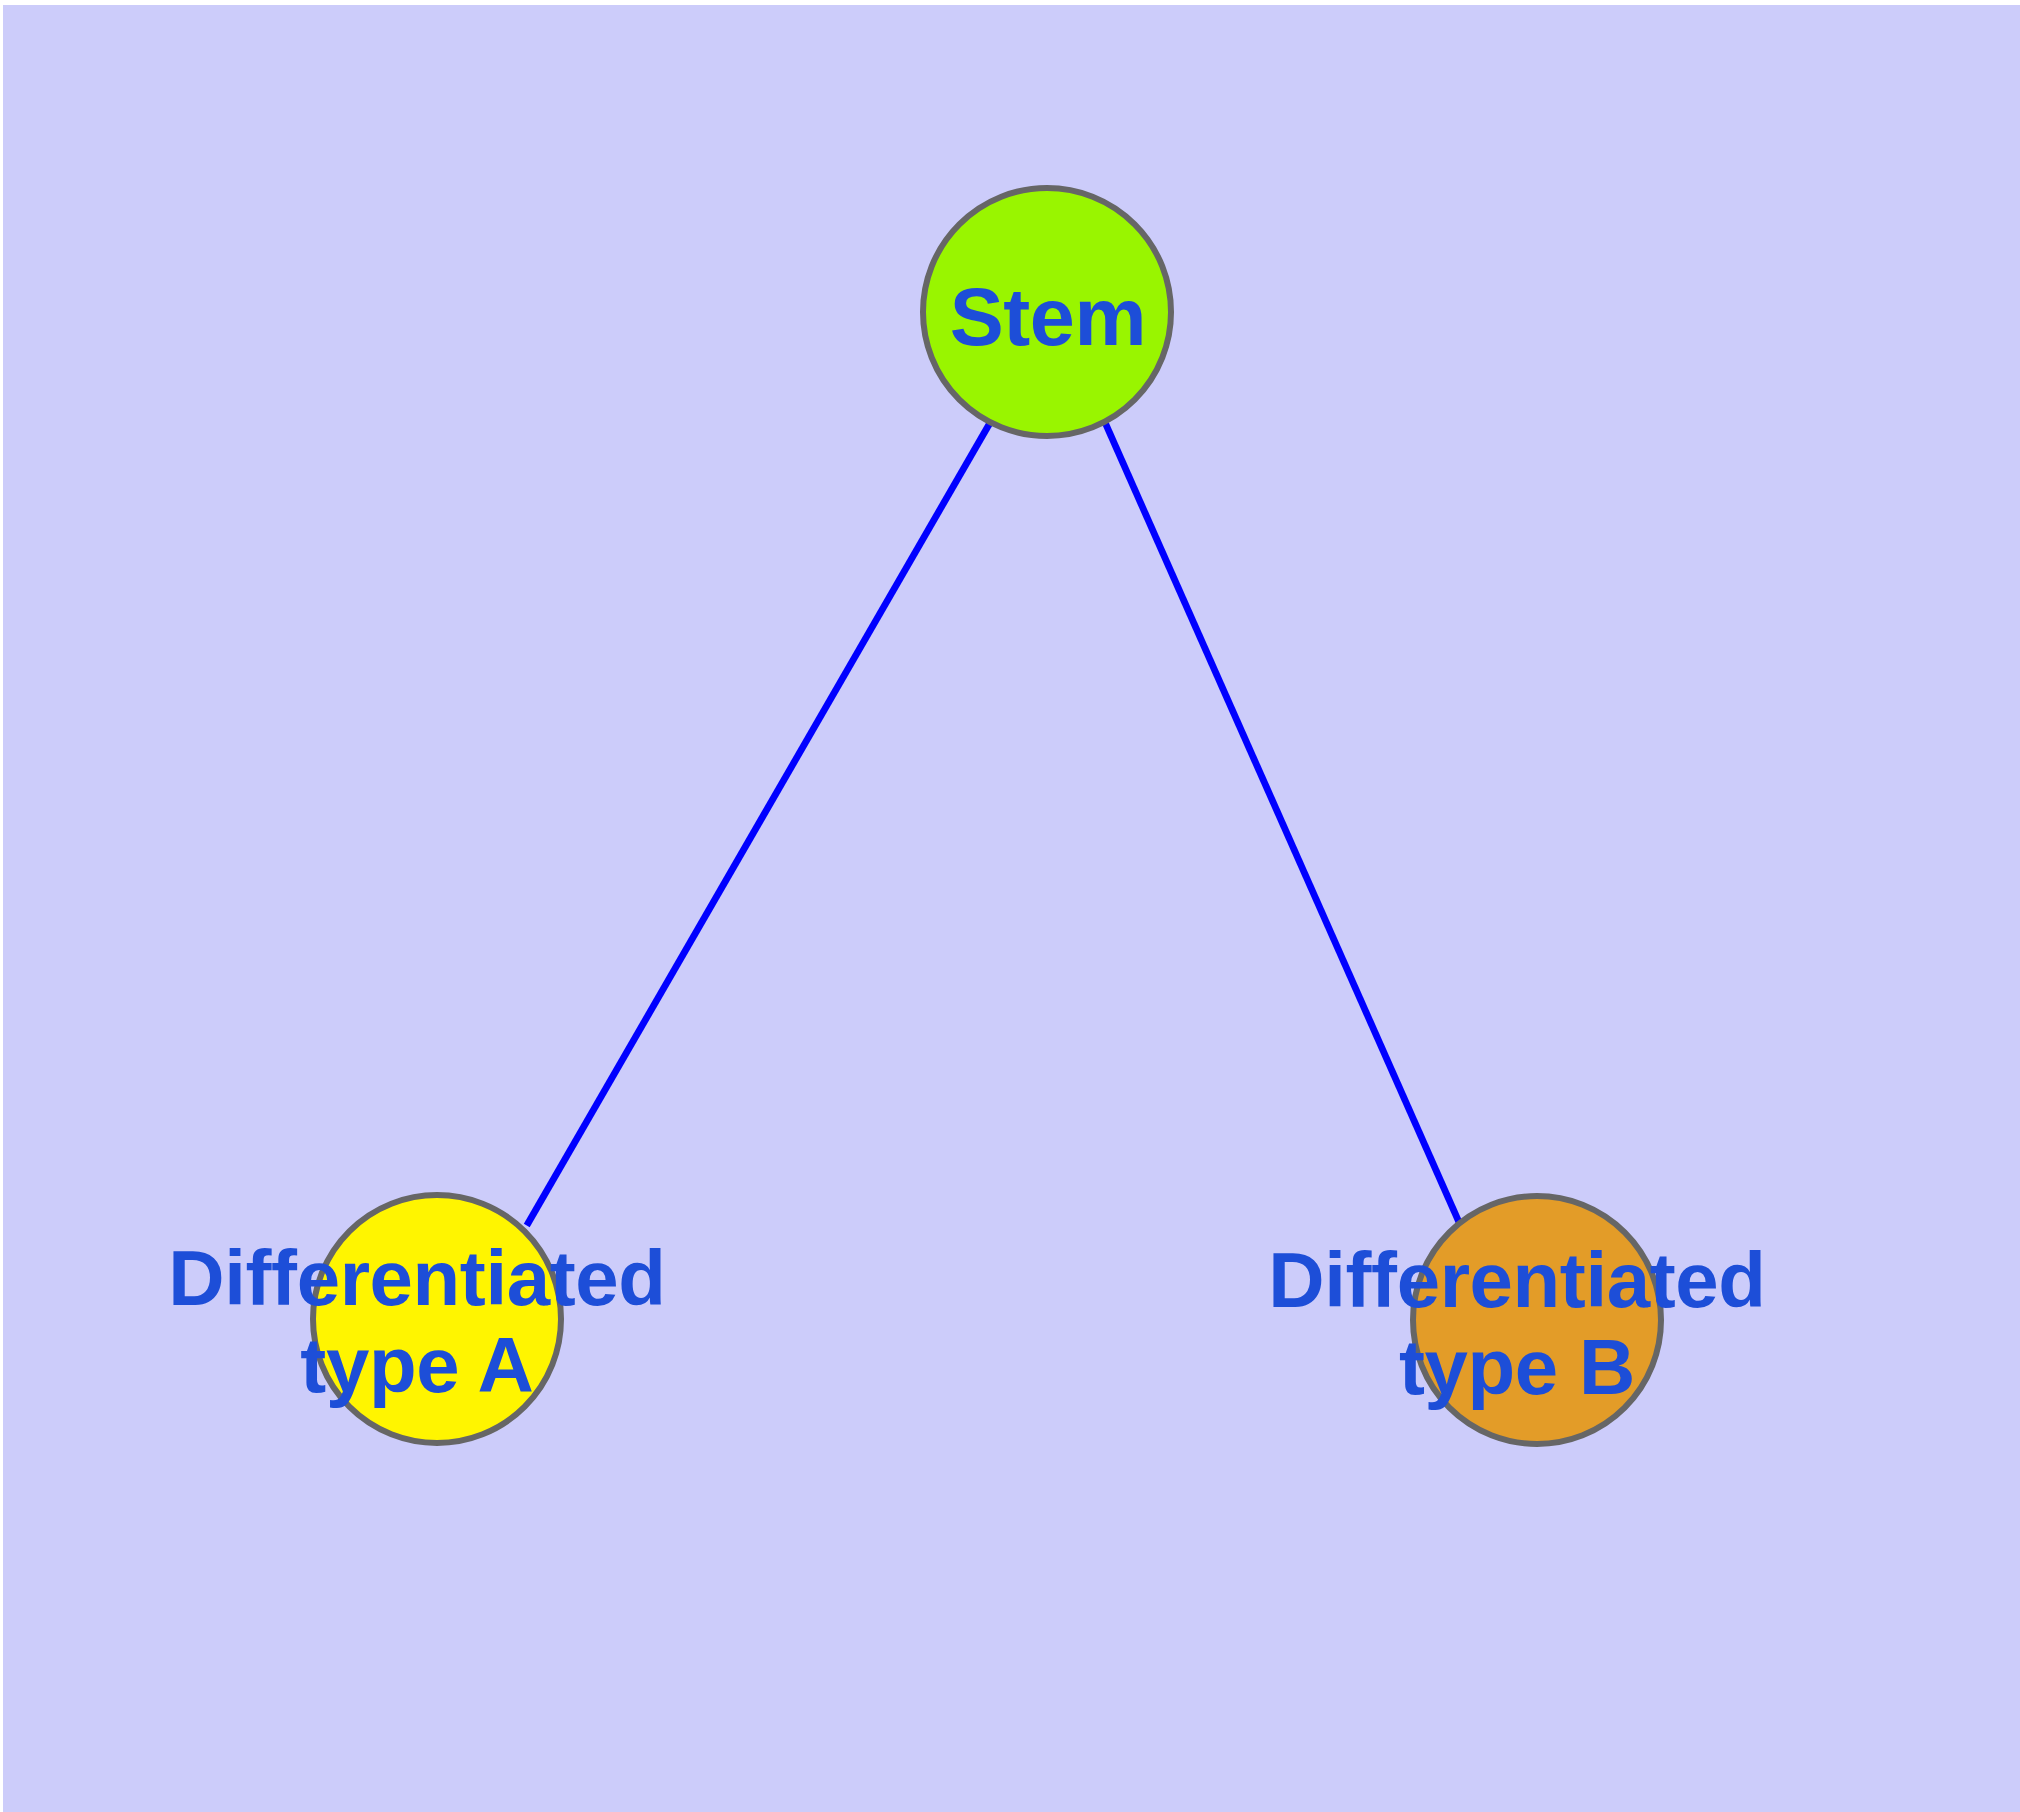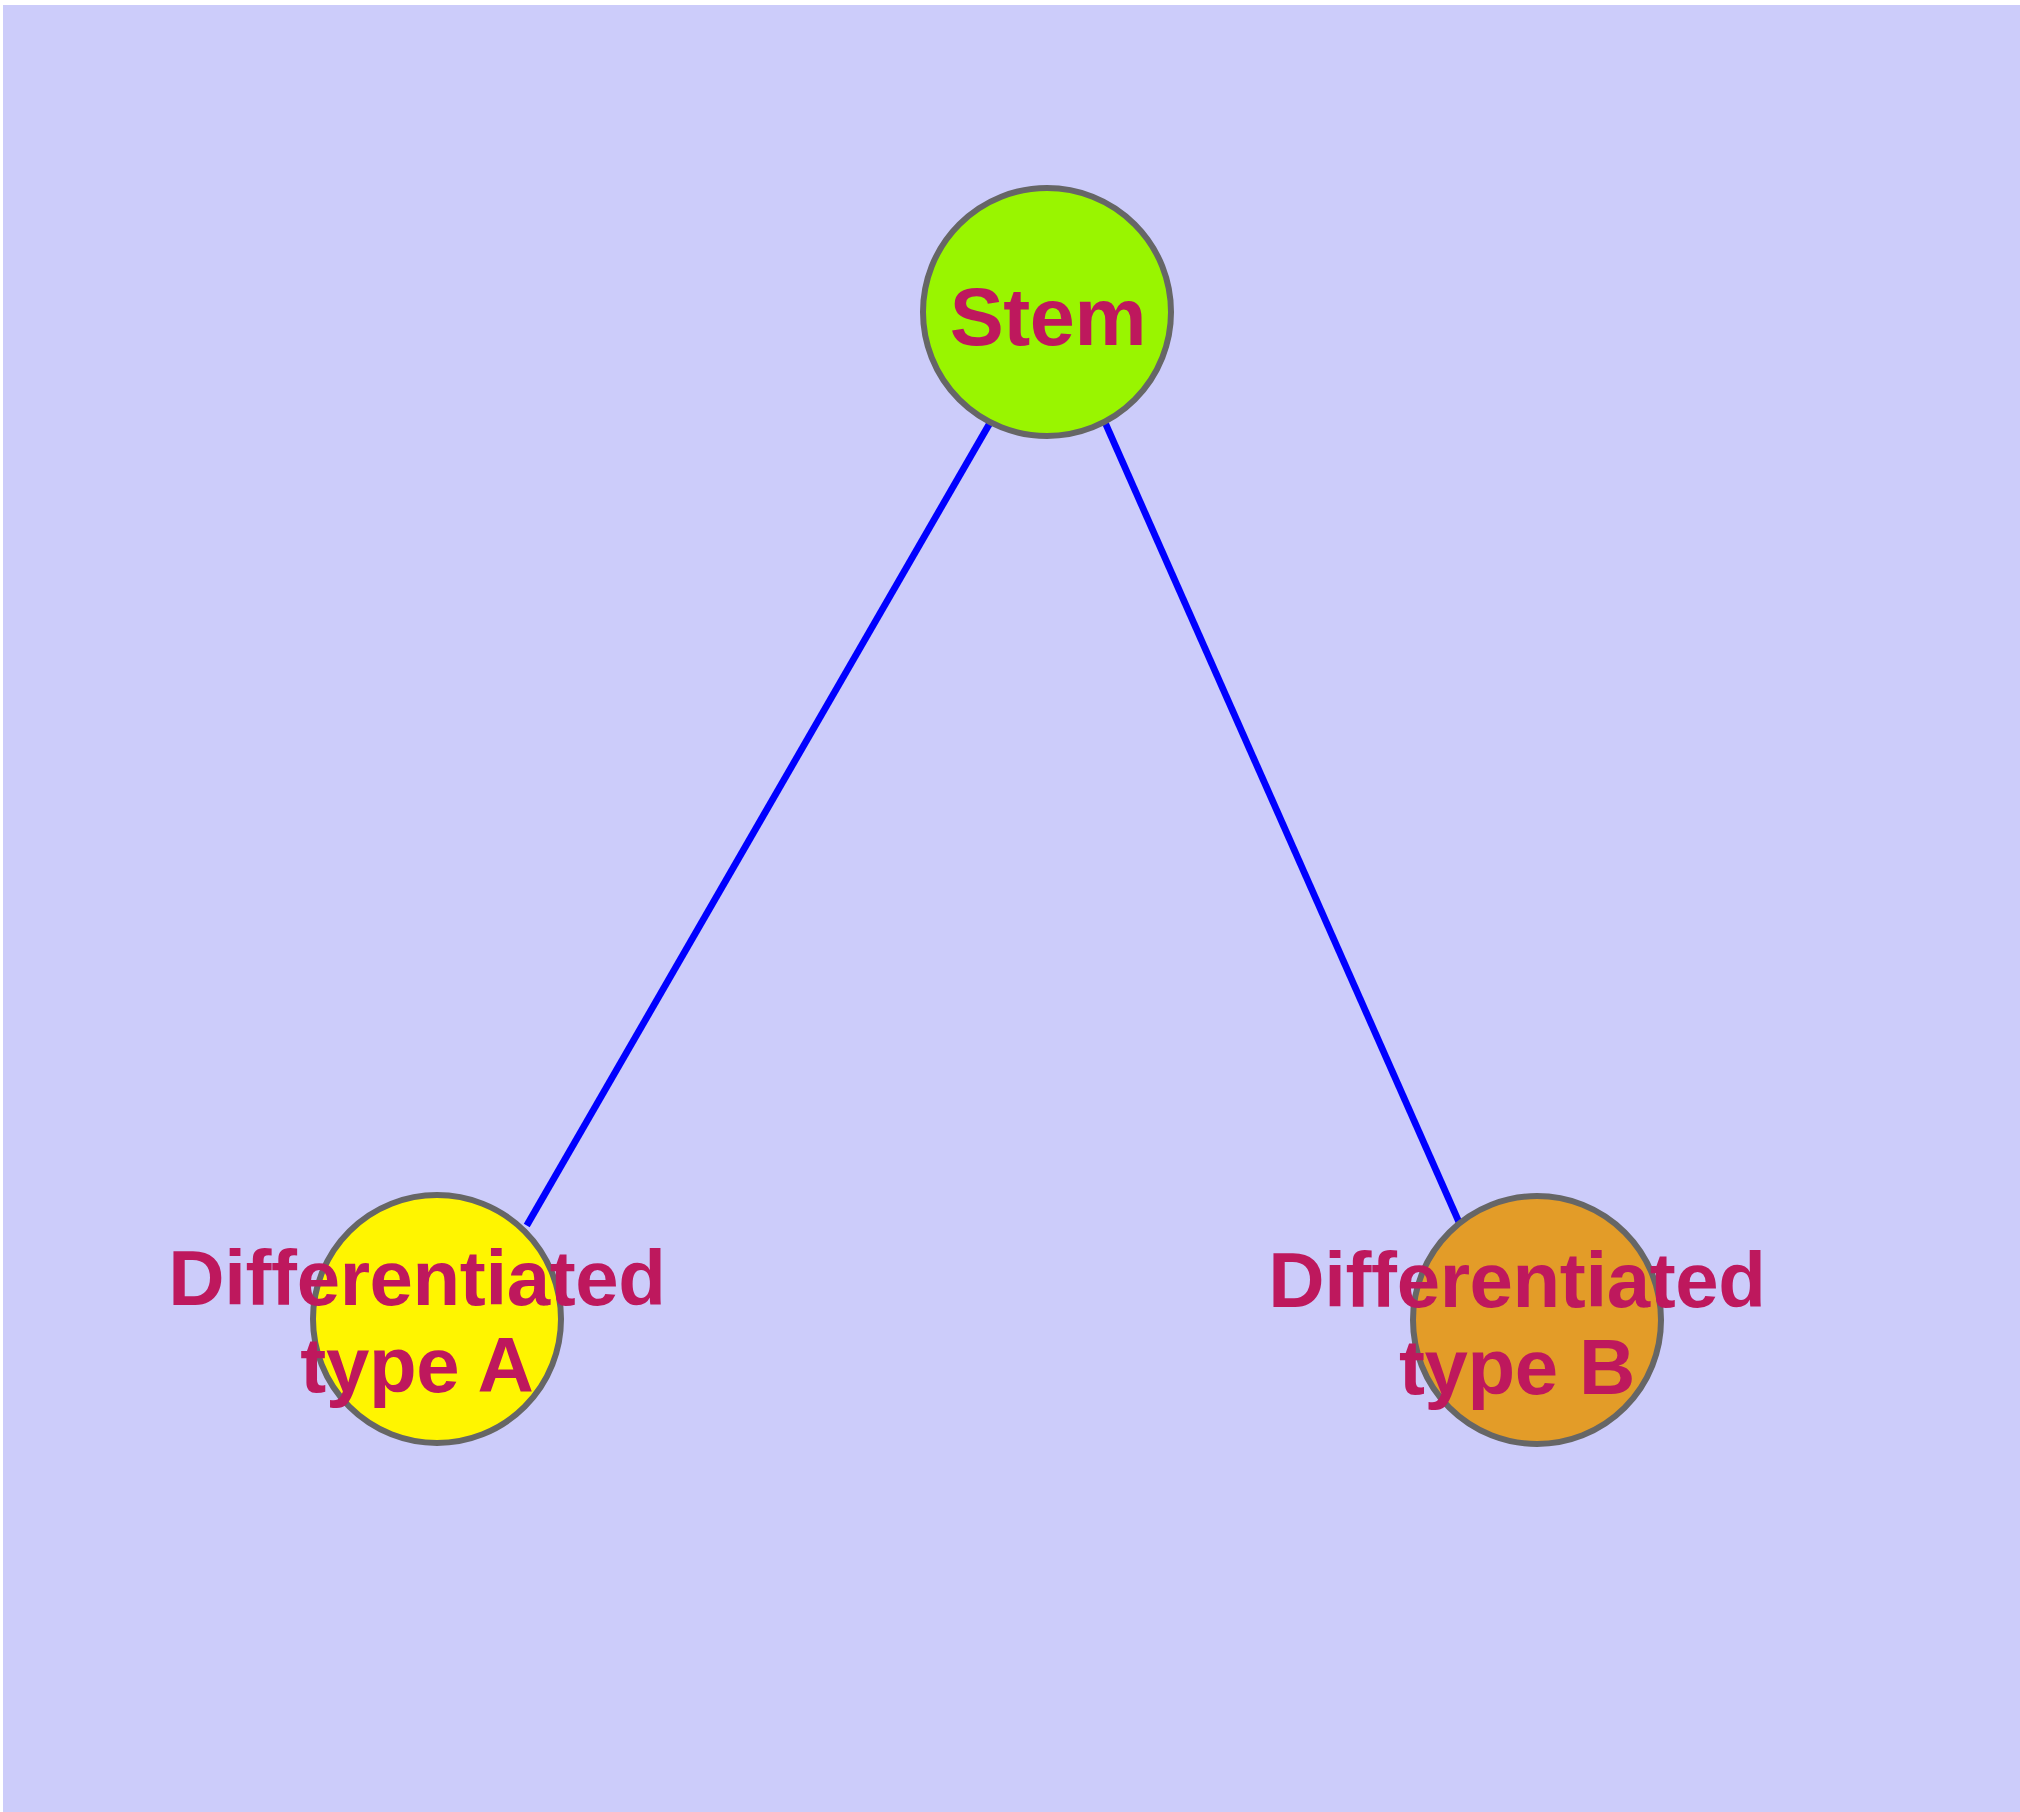--- a/index.html
+++ b/index.html
@@ -48,21 +48,21 @@
   .node {
     position: absolute;
     border-radius: 50%;
     box-sizing: border-box;
     border: 6px solid #666666;
   }
 
   .node-label {
     position: absolute;
     text-align: center;
-    color: #be185d;
+    color: #1d4ed8;
     font-weight: bold;
     white-space: pre;
     line-height: 1.12;
     letter-spacing: -0.4px;
     user-select: none;
   }
 
   .label-stem {
     font-size: 81px;
   }

